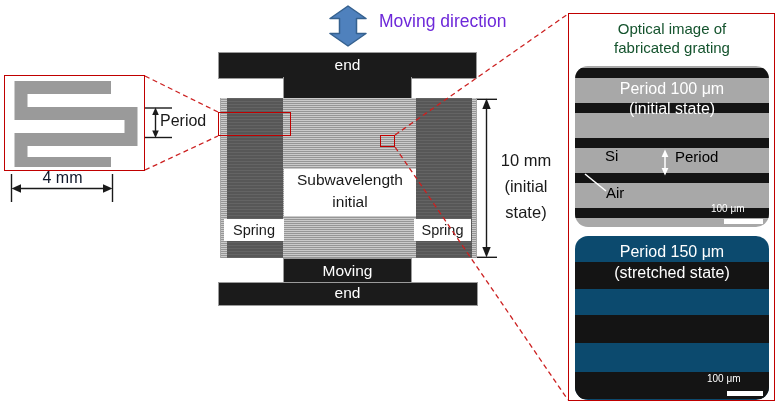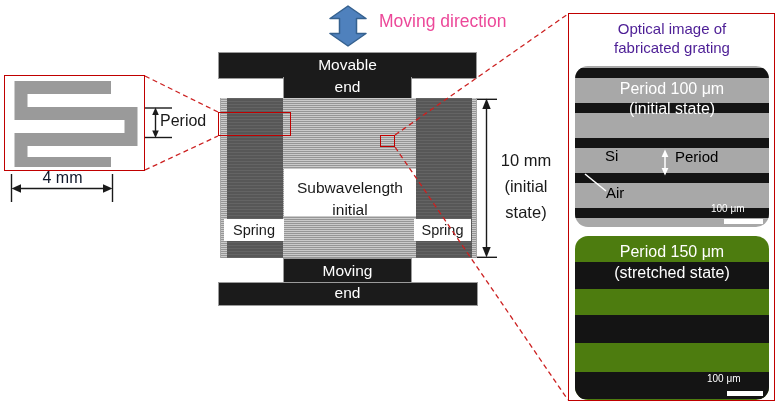--- a/index.html
+++ b/index.html
@@ -26,35 +26,35 @@
     background:repeating-linear-gradient(to bottom, #cbcbcb 0px, #cbcbcb 1px, #969696 1px, #969696 2px);
     border-left:1px solid #a6a6a6; border-right:1px solid #a6a6a6; }
   .spring-col { top:98px; width:56px; height:160px; background:#575757;
     background-image:repeating-linear-gradient(to bottom, rgba(255,255,255,.08) 0px, rgba(255,255,255,.08) 1px, rgba(0,0,0,0) 1px, rgba(0,0,0,0) 3px); }
   .spring-col.left { left:227px; }
   .spring-col.right { left:416px; }
   .white-tag { background:#ffffff; color:#1a1a1a; text-align:center; }
   .spring-tag { top:219px; height:22px; font-size:14.5px; line-height:22px; }
   .spring-tag.left { left:224px; width:60px; }
   .spring-tag.right { left:414px; width:57px; }
-  .swg-tag { left:284px; top:169px; width:132px; height:47px; font-size:15.5px; line-height:22px; padding-top:8px; }
+  .swg-tag { left:284px; top:169px; width:132px; height:47px; font-size:15.5px; line-height:22px; padding-top:0; }
 
   .dim-label { left:491px; top:147px; width:70px; text-align:center; font-size:16.5px; line-height:26px; color:#1a1a1a; }
-  .moving-label { left:379px; top:11px; font-size:17.5px; color:#ec4899; white-space:nowrap; }
+  .moving-label { left:379px; top:11px; font-size:17.5px; color:#6d28d9; white-space:nowrap; }
 
   .red-rect { border:1.5px solid #c00000; }
   .zoom-rect-left { left:218px; top:112px; width:73px; height:24px; }
   .zoom-rect-small { left:380px; top:135px; width:15px; height:12px; }
 
   
   .panel { left:568px; top:13px; width:207px; height:388px; border:1.5px solid #c00000; background:#ffffff; }
-  .panel-title { left:575px; top:20px; width:194px; text-align:center; font-size:15px; line-height:18.5px; color:#4c1d95; }
+  .panel-title { left:575px; top:20px; width:194px; text-align:center; font-size:15px; line-height:18.5px; color:#14532d; }
   .micrograph { left:575px; width:194px; overflow:hidden;border-radius:13px; }
   .img1 { top:66px; height:161px; background:#a8a8a8; }
-  .img2 { top:236px; height:164px; background:#4d7c0f; }
+  .img2 { top:236px; height:164px; background:#0c4a6e; }
   .stripe { position:absolute; left:0; width:194px; background:#141414; }
   .mg-caption { position:absolute; left:0; top:13px; width:194px; text-align:center; color:#ffffff; font-size:16px; line-height:20px; }
   .img2 .mg-caption { top:5px; line-height:21px; }
   .mg-text { position:absolute; color:#000000; font-size:15px; white-space:nowrap; }
   .scale-text { position:absolute; color:#ffffff; font-size:10px; white-space:nowrap; }
   .scale-bar { position:absolute; background:#ffffff; height:5px; }
 
   svg { display:block; }
   .overlay { left:0; top:0; pointer-events:none; }
 </style>
@@ -67,21 +67,20 @@
     <svg width="136" height="91" viewBox="0 0 136 91">
       <path d="M 106 11.5 H 16 V 37.5 H 126 V 63.5 H 16 V 87.5 H 106" fill="none" stroke="#9a9a9a" stroke-width="13"></path>
     </svg>
   </div>
   <div class="abs inset-period">Period</div>
   <div class="abs inset-scale">4 mm</div>
 
   <div class="abs blk movable-bar"></div>
   <div class="abs blk movable-col"></div>
   <div class="abs end-label movable-label">
-    <div>Movable</div>
     <div>end</div>
   </div>
 
   <div class="abs body-grating"></div>
   <div class="abs spring-col left"></div>
   <div class="abs spring-col right"></div>
 
   <div class="abs white-tag swg-tag">
     <div>Subwavelength</div>
     <div>initial</div>

